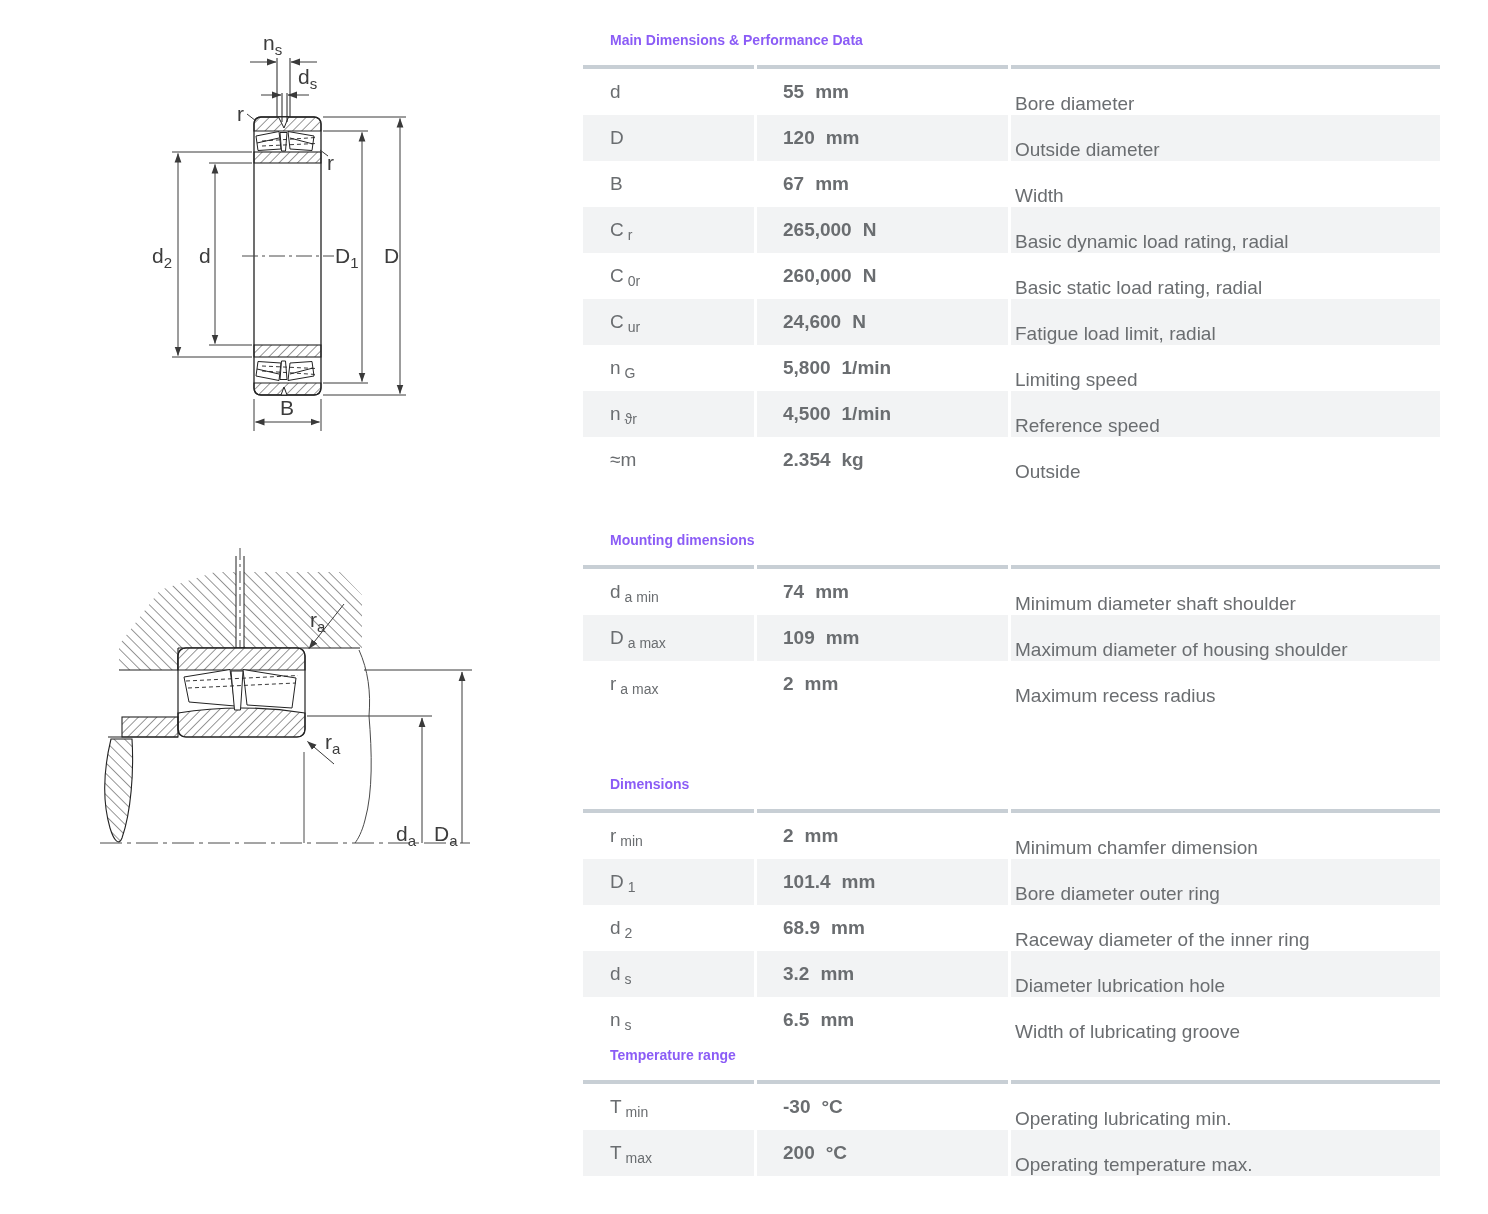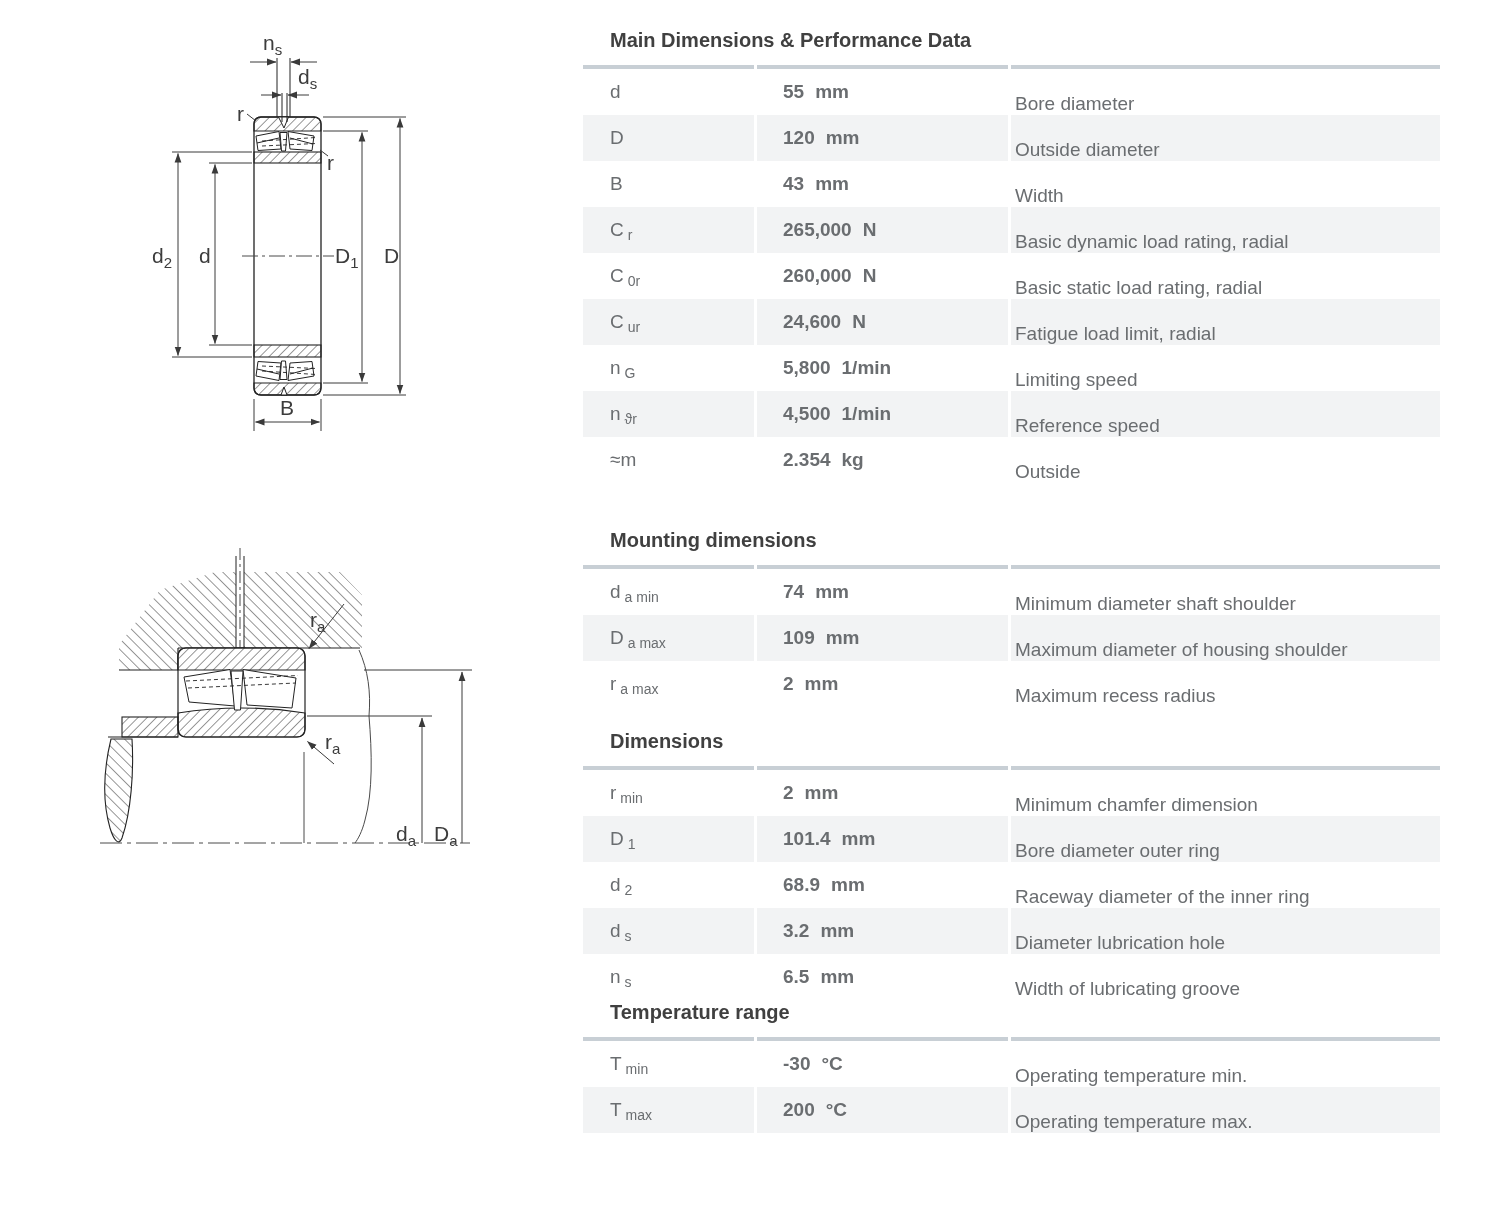--- a/index.html
+++ b/index.html
@@ -1,24 +1,24 @@
 <!DOCTYPE html>
 <html><head>
 <meta charset="utf-8">
 <style>
   html,body{margin:0;padding:0;background:#ffffff;}
   body{width:1488px;height:1214px;position:relative;font-family:"Liberation Sans","DejaVu Sans",sans-serif;overflow:hidden;}
 
   
   .spec-wrap{position:absolute;left:583px;top:0;width:857px;}
   .spec-section{margin:0;}
-  .spec-title{font-size:20px;font-weight:bold;color:#404040;padding:0 0 0 27px;margin:0 0 13px 0;line-height:24px;}
+  .spec-title{font-size:14px;font-weight:bold;color:#8b5cf6;padding:0 0 0 27px;margin:0 0 13px 0;line-height:24px;}
   .sec-gap1{margin-top:28px;}
   .sec-gap2{margin-top:45px;}
-  .sec-gap3{margin-top:22px;}
+  .sec-gap3{margin-top:65px;}
   .sec-gap4{}
   .border-row,.t-row{display:flex;}
   .border-row .c1,.border-row .c2,.border-row .c3{background:#c8cfd5;height:4px;}
   .c1{width:171px;}
   .c2{width:251px;}
   .c3{width:429px;}
   .c1,.c2{margin-right:3px;}
   .t-row{height:46px;}
   .t-row.alt .c1,.t-row.alt .c2,.t-row.alt .c3{background:#f2f3f4;}
   .cell{display:flex;align-items:center;font-size:19px;color:#6a6d70;}
@@ -230,21 +230,21 @@
     <div class="c3 cell">
             <span>Outside diameter</span>
           </div>
   </div>
 
   <div class="t-row">
     <div class="c1 cell">
             <span>B</span>
           </div>
     <div class="c2 cell">
-            <span>43</span>
+            <span>67</span>
             <span class="unit">mm</span>
           </div>
     <div class="c3 cell">
             <span>Width</span>
           </div>
   </div>
 
   <div class="t-row alt">
     <div class="c1 cell">
             <span>C</span>
@@ -473,21 +473,21 @@
   <div class="t-row">
     <div class="c1 cell">
             <span>T</span>
             <span class="sym-sub">min</span>
           </div>
     <div class="c2 cell">
             <span>-30</span>
             <span class="unit">°C</span>
           </div>
     <div class="c3 cell">
-            <span>Operating temperature min.</span>
+            <span>Operating lubricating min.</span>
           </div>
   </div>
 
   <div class="t-row alt">
     <div class="c1 cell">
             <span>T</span>
             <span class="sym-sub">max</span>
           </div>
     <div class="c2 cell">
             <span>200</span>

